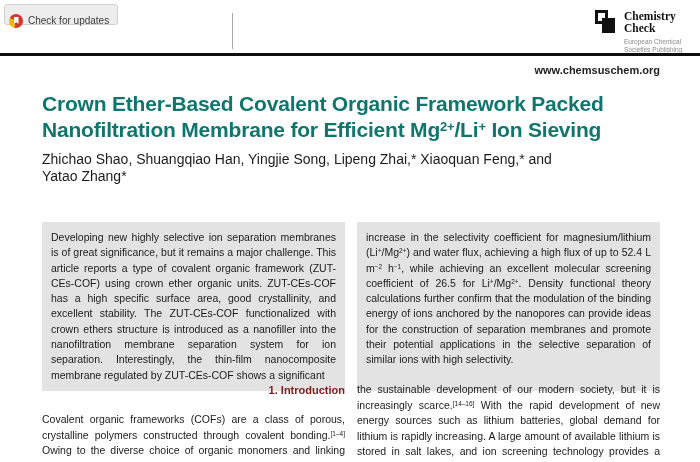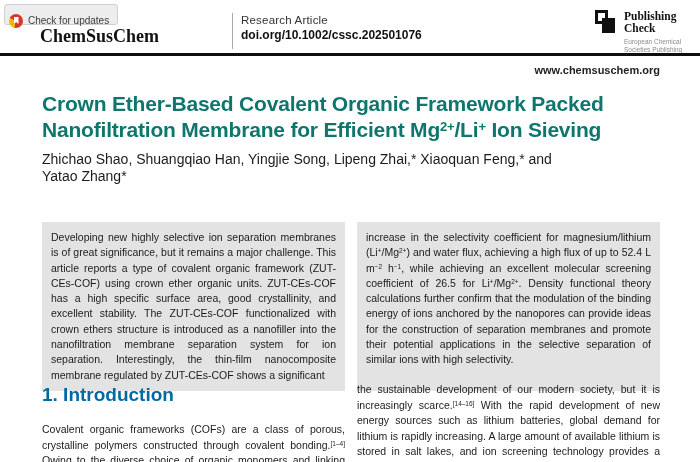--- a/index.html
+++ b/index.html
@@ -48,51 +48,46 @@
   .authors { position:absolute; left:42px; top:151px; width:600px; font-size:14px; line-height:17px; color:#1c1c1c; }
   
   .abstract-row { position:absolute; left:42px; top:222px; width:618px; display:flex; gap:12px; }
   .abs-box {
     width:303px; min-height:136px; background:#e3e3e3; padding:8px 9px;
     font-size:10.5px; line-height:15.3px; text-align:justify; color:#1b1b1b;
   }
   
   .body-row { position:absolute; left:42px; top:382px; width:618px; display:flex; gap:12px; }
   .col { width:303px; }
-  .section-heading { font-size:19px; font-weight:bold; color:#0369a1; margin:2px 0 16px 0; }
+  .section-heading { font-size:11px; font-weight:bold; color:#7f1d1d; margin:2px 0 16px 0;text-align:right; }
   .body-par { font-size:10.5px; line-height:15.5px; text-align:justify; color:#1b1b1b; }
   sup { font-size:62%; line-height:0; position:relative; top:-0.45em; vertical-align:baseline; }
 </style>
 </head>
 <body>
 
 <div class="page">
 
   <a class="updates-badge">
     <span class="crossmark"></span>
     <span>Check for updates</span>
   </a>
 
-  <div class="journal-name">ChemSusChem</div>
 
   <div class="header-divider"></div>
 
-  <div class="kicker-block">
-    <div class="kicker">Research Article</div>
-    <a class="doi">doi.org/10.1002/cssc.202501076</a>
-  </div>
 
   <div class="publisher">
     <span class="ce-mark">
       <span class="ce-sq1"></span>
         <span class="ce-sq2"></span>
     </span>
     <span>
       <div class="pub-name">
-        <div>Publishing</div>
+        <div>Chemistry</div>
         <div>Check</div>
       </div>
       <div class="pub-tagline">
         <div>European Chemical</div>
         <div>Societies Publishing</div>
       </div>
     </span>
   </div>
 
   <div class="black-rule"></div>

